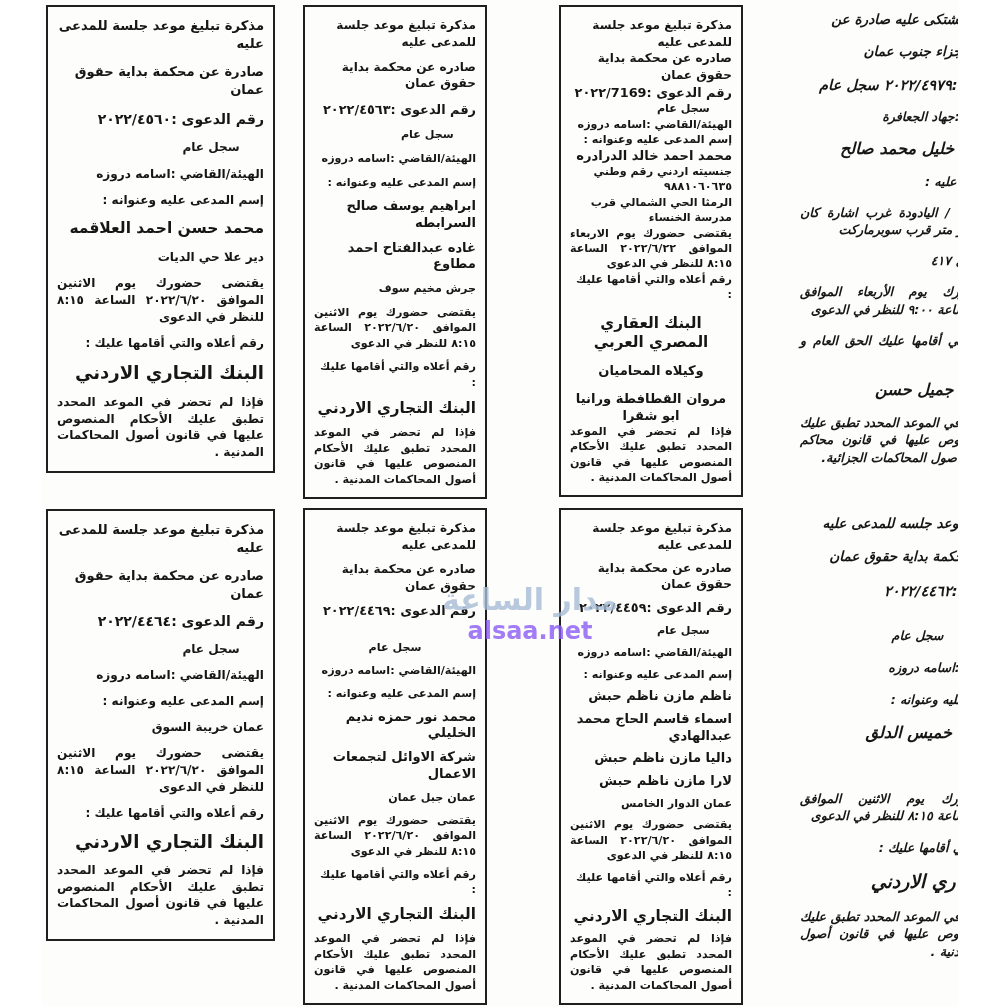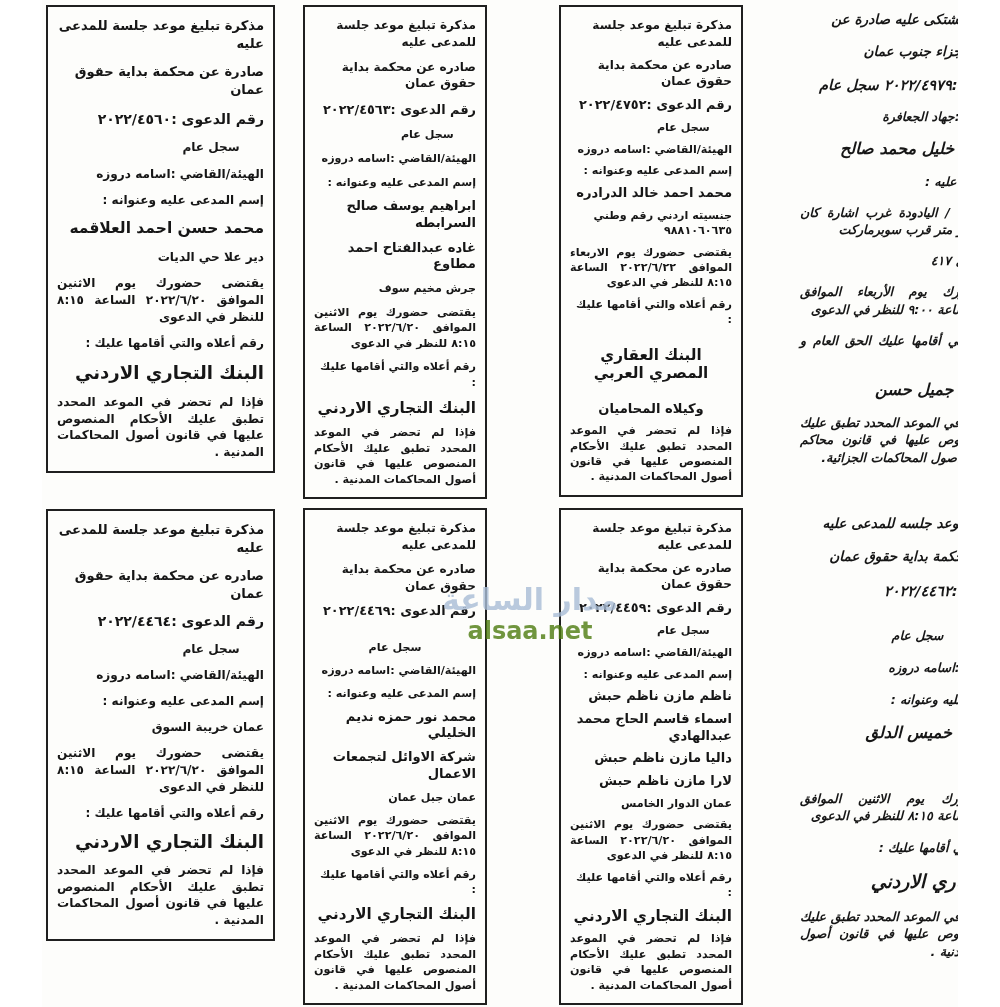--- a/index.html
+++ b/index.html
@@ -49,21 +49,21 @@
     position:absolute;
     left:360px; top:582px; width:256px;
     text-align:center;
     pointer-events:none;
     opacity:.8;
     z-index:5;
     font-weight:700;
     direction:rtl;
   }
   .watermark .wm-title { font-size:30px; color:#a9bdd6; letter-spacing:1px; }
-  .watermark .wm-site  { font-size:24px; color:#4d7c0f; direction:ltr; }
+  .watermark .wm-site  { font-size:24px; color:#8b5cf6; direction:ltr; }
 </style>
 </head>
 <body>
 
 <div class="page">
 
   <div class="notice bordered n0">
       <div class="ln h">مذكرة تبليغ موعد جلسة للمدعى عليه</div>
       <div class="ln h">صادرة عن محكمة بداية حقوق عمان</div>
       <div class="ln case">رقم الدعوى :٢٠٢٢/٤٥٦٠</div>
@@ -88,30 +88,32 @@
       <div class="ln name">غاده عبدالفتاح احمد مطاوع</div>
       <div class="ln txt">جرش مخيم سوف</div>
       <div class="ln just">يقتضى حضورك يوم الاثنين الموافق ٢٠٢٢/٦/٢٠ الساعة ٨:١٥ للنظر في الدعوى</div>
       <div class="ln txt">رقم أعلاه والتي أقامها عليك :</div>
       <div class="ln bank">البنك التجاري الاردني</div>
       <div class="ln just">فإذا لم تحضر في الموعد المحدد تطبق عليك الأحكام المنصوص عليها في قانون أصول المحاكمات المدنية .</div>
     </div>
   <div class="notice bordered narrow n2">
       <div class="ln h">مذكرة تبليغ موعد جلسة للمدعى عليه</div>
       <div class="ln h">صادره عن محكمة بداية حقوق عمان</div>
-      <div class="ln case">رقم الدعوى :٢٠٢٢/٤٧٥٢</div>
+      <div class="ln case">رقم الدعوى :٢٠٢٢/7169</div>
       <div class="ln lbl ind">سجل عام</div>
       <div class="ln lbl">الهيئة/القاضي :اسامه دروزه</div>
       <div class="ln txt">إسم المدعى عليه وعنوانه :</div>
       <div class="ln name">محمد احمد خالد الدرادره</div>
       <div class="ln txt">جنسيته اردني رقم وطني ٩٨٨١٠٦٠٦٣٥</div>
+      <div class="ln txt">الرمثا الحي الشمالي قرب مدرسة الخنساء</div>
       <div class="ln just">يقتضى حضورك يوم الاربعاء الموافق ٢٠٢٢/٦/٢٢ الساعة ٨:١٥ للنظر في الدعوى</div>
       <div class="ln txt">رقم أعلاه والتي أقامها عليك :</div>
       <div class="ln bank c">البنك العقاري المصري العربي</div>
       <div class="ln name c">وكيلاه المحاميان</div>
+      <div class="ln name c">مروان القطافطة ورانيا ابو شقرا</div>
       <div class="ln just">فإذا لم تحضر في الموعد المحدد تطبق عليك الأحكام المنصوص عليها في قانون أصول المحاكمات المدنية .</div>
     </div>
   <div class="notice plain wide n3">
       <div class="ln h">مذكرة تبليغ مشتكى عليه صادرة عن</div>
       <div class="ln h">محكمة صلح جزاء جنوب عمان</div>
       <div class="ln case">رقم الدعوى :٢٠٢٢/٤٩٧٩ سجل عام</div>
       <div class="ln lbl">الهيئة/القاضي :جهاد الجعافرة</div>
       <div class="ln name">احمد عوض خليل محمد صالح</div>
       <div class="ln txt">إسم المشتكى عليه :</div>
       <div class="ln just">العنوان :عمان / اليادودة غرب اشارة كان زمان ب ٢ كيلو متر قرب سوبرماركت</div>

